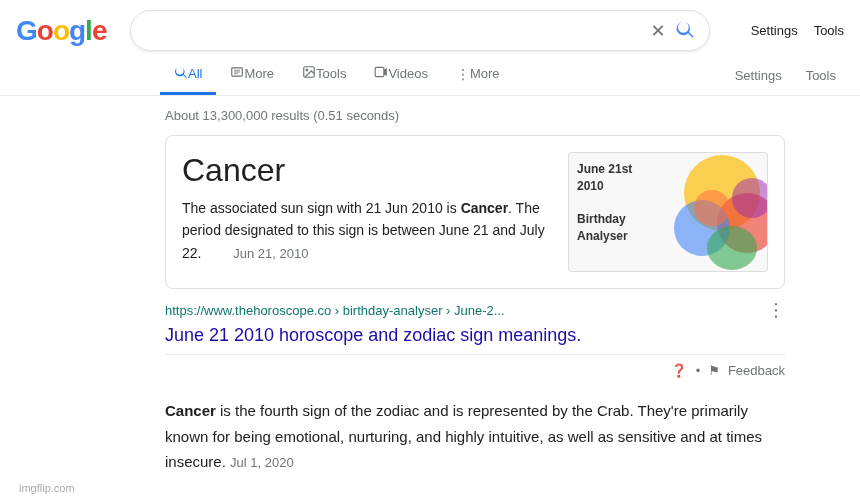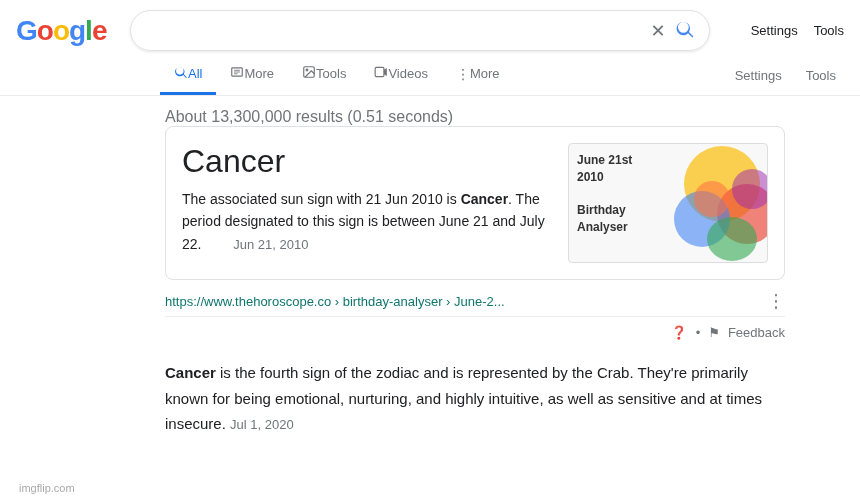--- a/index.html
+++ b/index.html
@@ -119,22 +119,23 @@
       cursor: pointer;
       padding: 10px 8px;
     }
 
     
     .main-content {
       padding: 12px 0 0 165px;
       max-width: 850px;
     }
     .results-info {
-      font-size: 16px;
-      color: #70757a;
+      font-size: 13px;
+      color: #70757a;
+      margin-bottom: 12px;
     }
 
     
     .snippet-card {
       border: 1px solid #dfe1e5;
       border-radius: 8px;
       padding: 16px;
       max-width: 620px;
       margin-bottom: 8px;
     }
@@ -369,20 +370,21 @@
         </svg>
       </div>
     </div>
   </div>
 
   <div class="source-url-row">
     <span class="source-url">https://www.thehoroscope.co › birthday-analyser › June-2...</span>
     <span class="source-more-icon">⋮</span>
   </div>
 
+  <a class="result-link" href="#">June 21 2010 horoscope and zodiac sign meanings.</a>
 
   <div class="about-snippets-row">
     <span style="color:#70757a;">❓</span>
     <span class="dot">•</span>
     <span style="color:#70757a;">⚑</span>
     <span style="color:#70757a;">Feedback</span>
   </div>
 
   <div class="second-result">
     <strong>Cancer</strong><span> is the fourth sign of the zodiac and is represented by the Crab. They're primarily known for being emotional, nurturing, and highly intuitive, as well as sensitive and at times insecure.</span>  <span class="second-date">Jul 1, 2020</span>

